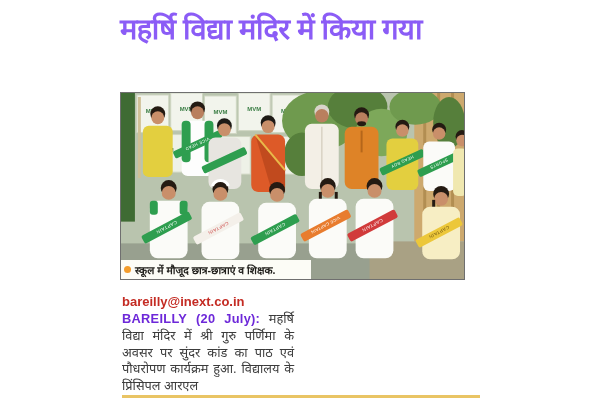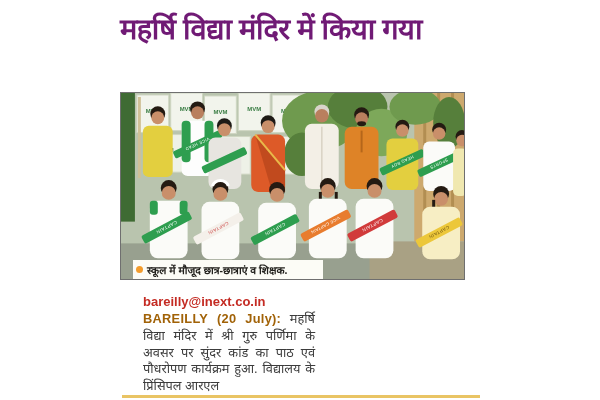--- a/index.html
+++ b/index.html
@@ -1,38 +1,38 @@
 <!DOCTYPE html>
 <html><head>
 <meta charset="utf-8">
 <style>
   html,body{margin:0;padding:0;}
   body{
     width:600px;height:400px;background:#ffffff;overflow:hidden;position:relative;
     font-family:"Liberation Sans","DejaVu Sans",sans-serif;
   }
   .clipping{position:absolute;left:120px;top:10px;width:360px;height:388px;}
-  .headline{color:#701a75;font-weight:800;font-size:29px;line-height:39px;
+  .headline{color:#8b5cf6;font-weight:800;font-size:29px;line-height:39px;
     letter-spacing:-0.5px;white-space:nowrap;}
   .headline .hl-line{display:block;}
   .photo{position:absolute;left:0;top:82px;width:345px;height:188px;
     border:1px solid #6f6f6f;background:#b9c4ae;box-sizing:border-box;}
   .photo svg{display:block;width:100%;height:100%;}
-  .caption-bar{position:absolute;left:12px;bottom:0;width:190px;height:19px;
+  .caption-bar{position:absolute;left:0;bottom:0;width:190px;height:19px;
     background:#fcfcf6;display:flex;align-items:center;box-sizing:border-box;padding-left:3px;}
   .caption-bullet{width:7px;height:7px;border-radius:50%;background:#f39c2c;
     display:inline-block;margin-right:4px;flex:0 0 auto;}
   .caption-text{font-size:10.5px;font-weight:700;color:#22211d;white-space:nowrap;}
   .bodycols{position:absolute;left:2px;top:283px;width:358px;display:flex;gap:8px;}
   .col{box-sizing:border-box;}
-  .col1{width:172px;margin-left:21px;}
+  .col1{width:172px;}
   .col2{width:178px;}
   .email{color:#c42b23;font-weight:700;font-size:13px;line-height:17px;margin:0 0 1px 0;}
   .body-text{margin:0;font-size:12.8px;line-height:16.8px;color:#3c3c3c;text-align:justify;}
-  .body-text b{color:#a16207;letter-spacing:0.3px;}
+  .body-text b{color:#6d28d9;letter-spacing:0.3px;}
   .bottom-rule{position:absolute;left:2px;top:385px;width:358px;height:3px;background:#e9c464;}
   text{font-family:"Liberation Sans","DejaVu Sans",sans-serif;}
 </style>
 </head>
 <body>
 
 <div class="clipping">
 
   <div class="headline">
     <span class="hl-line">महर्षि विद्या मंदिर में किया गया</span>

